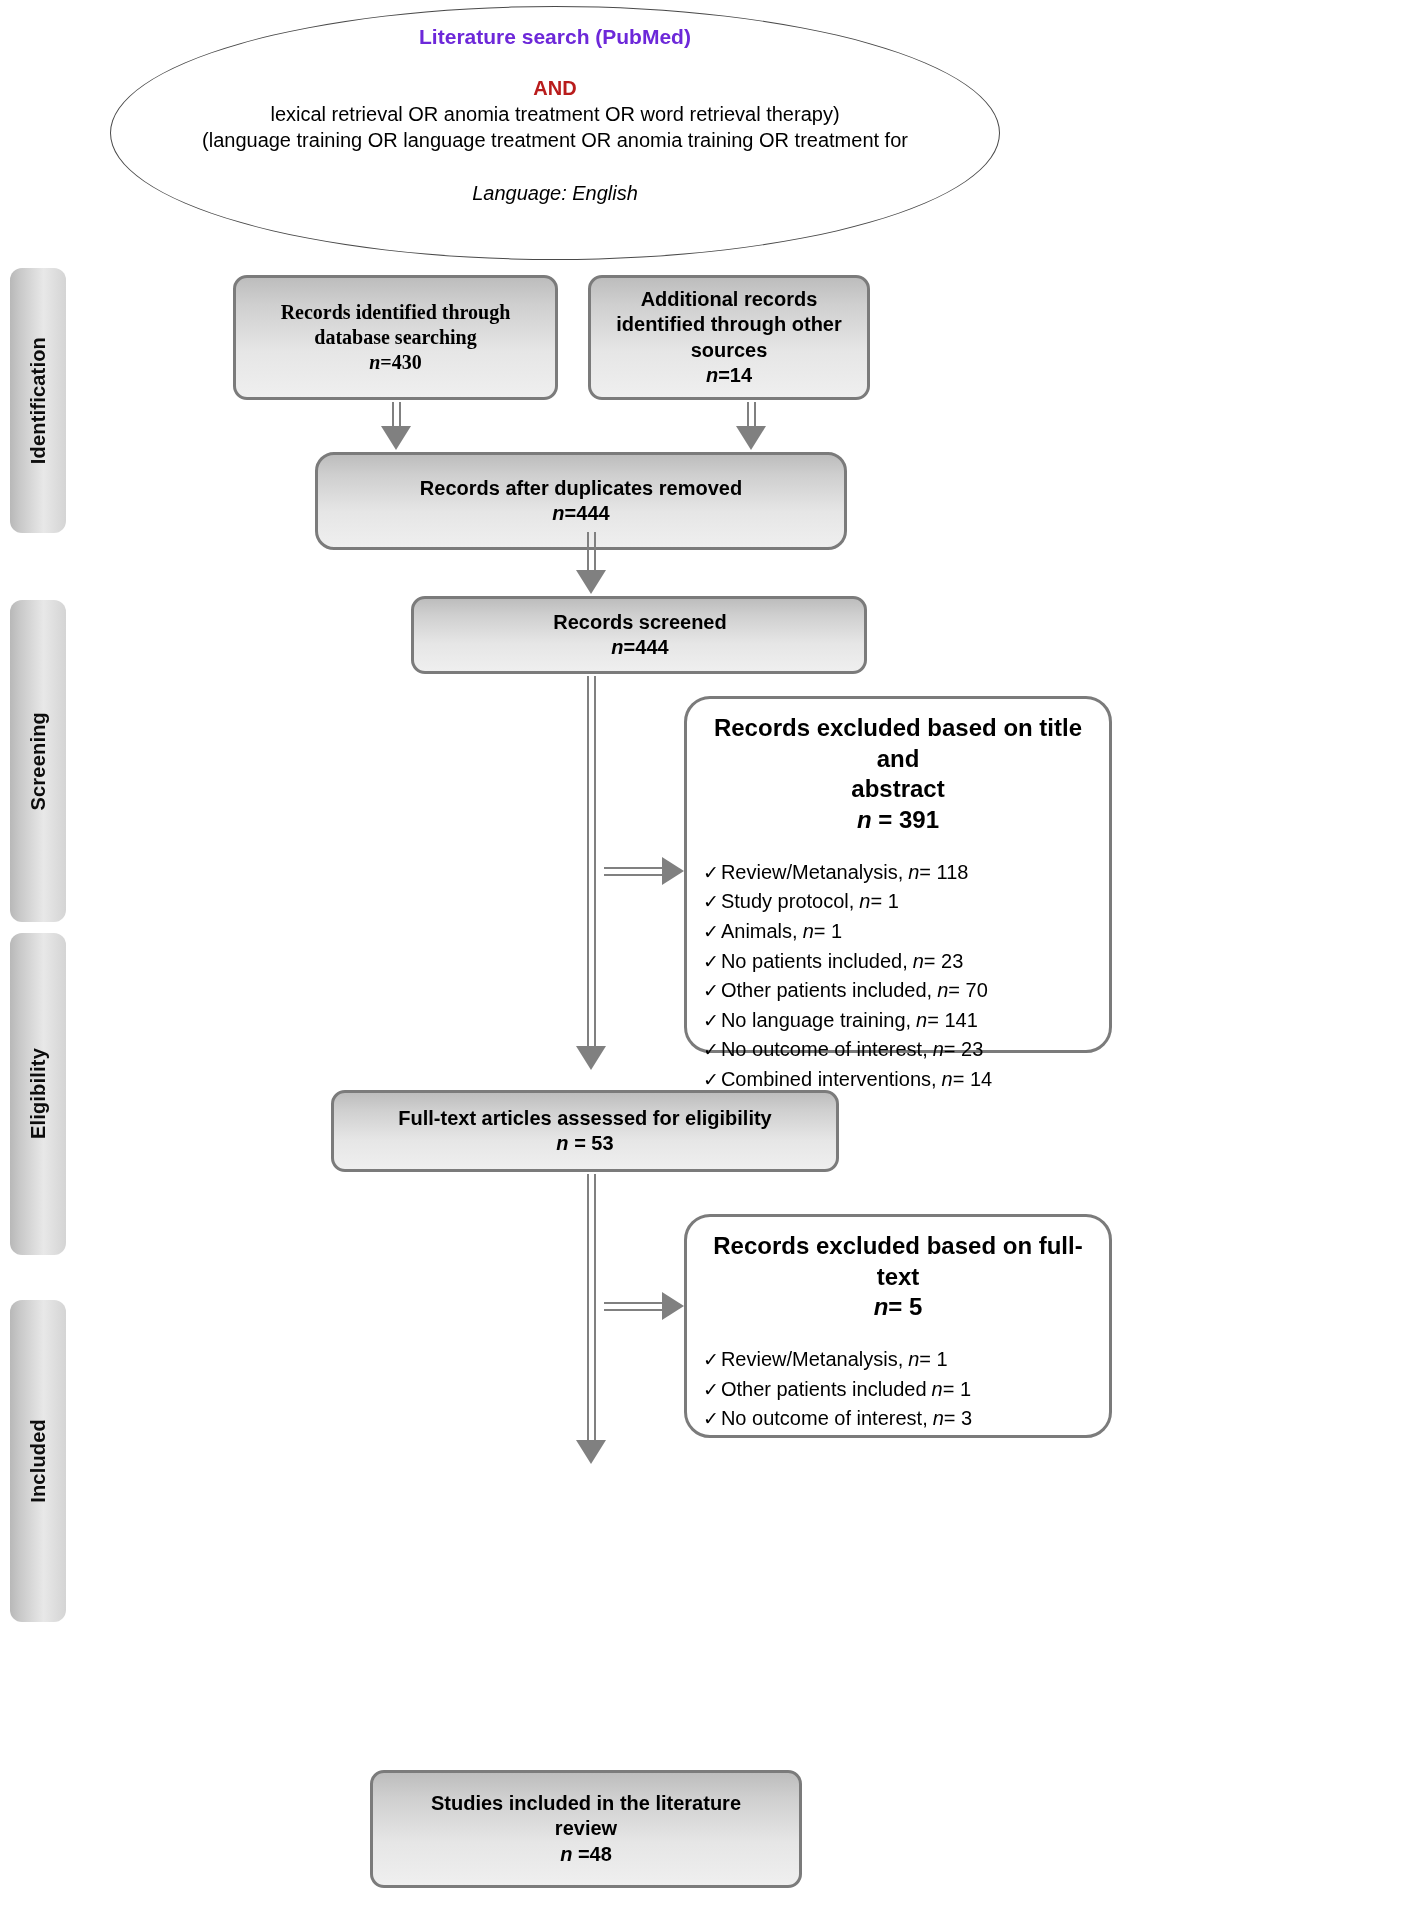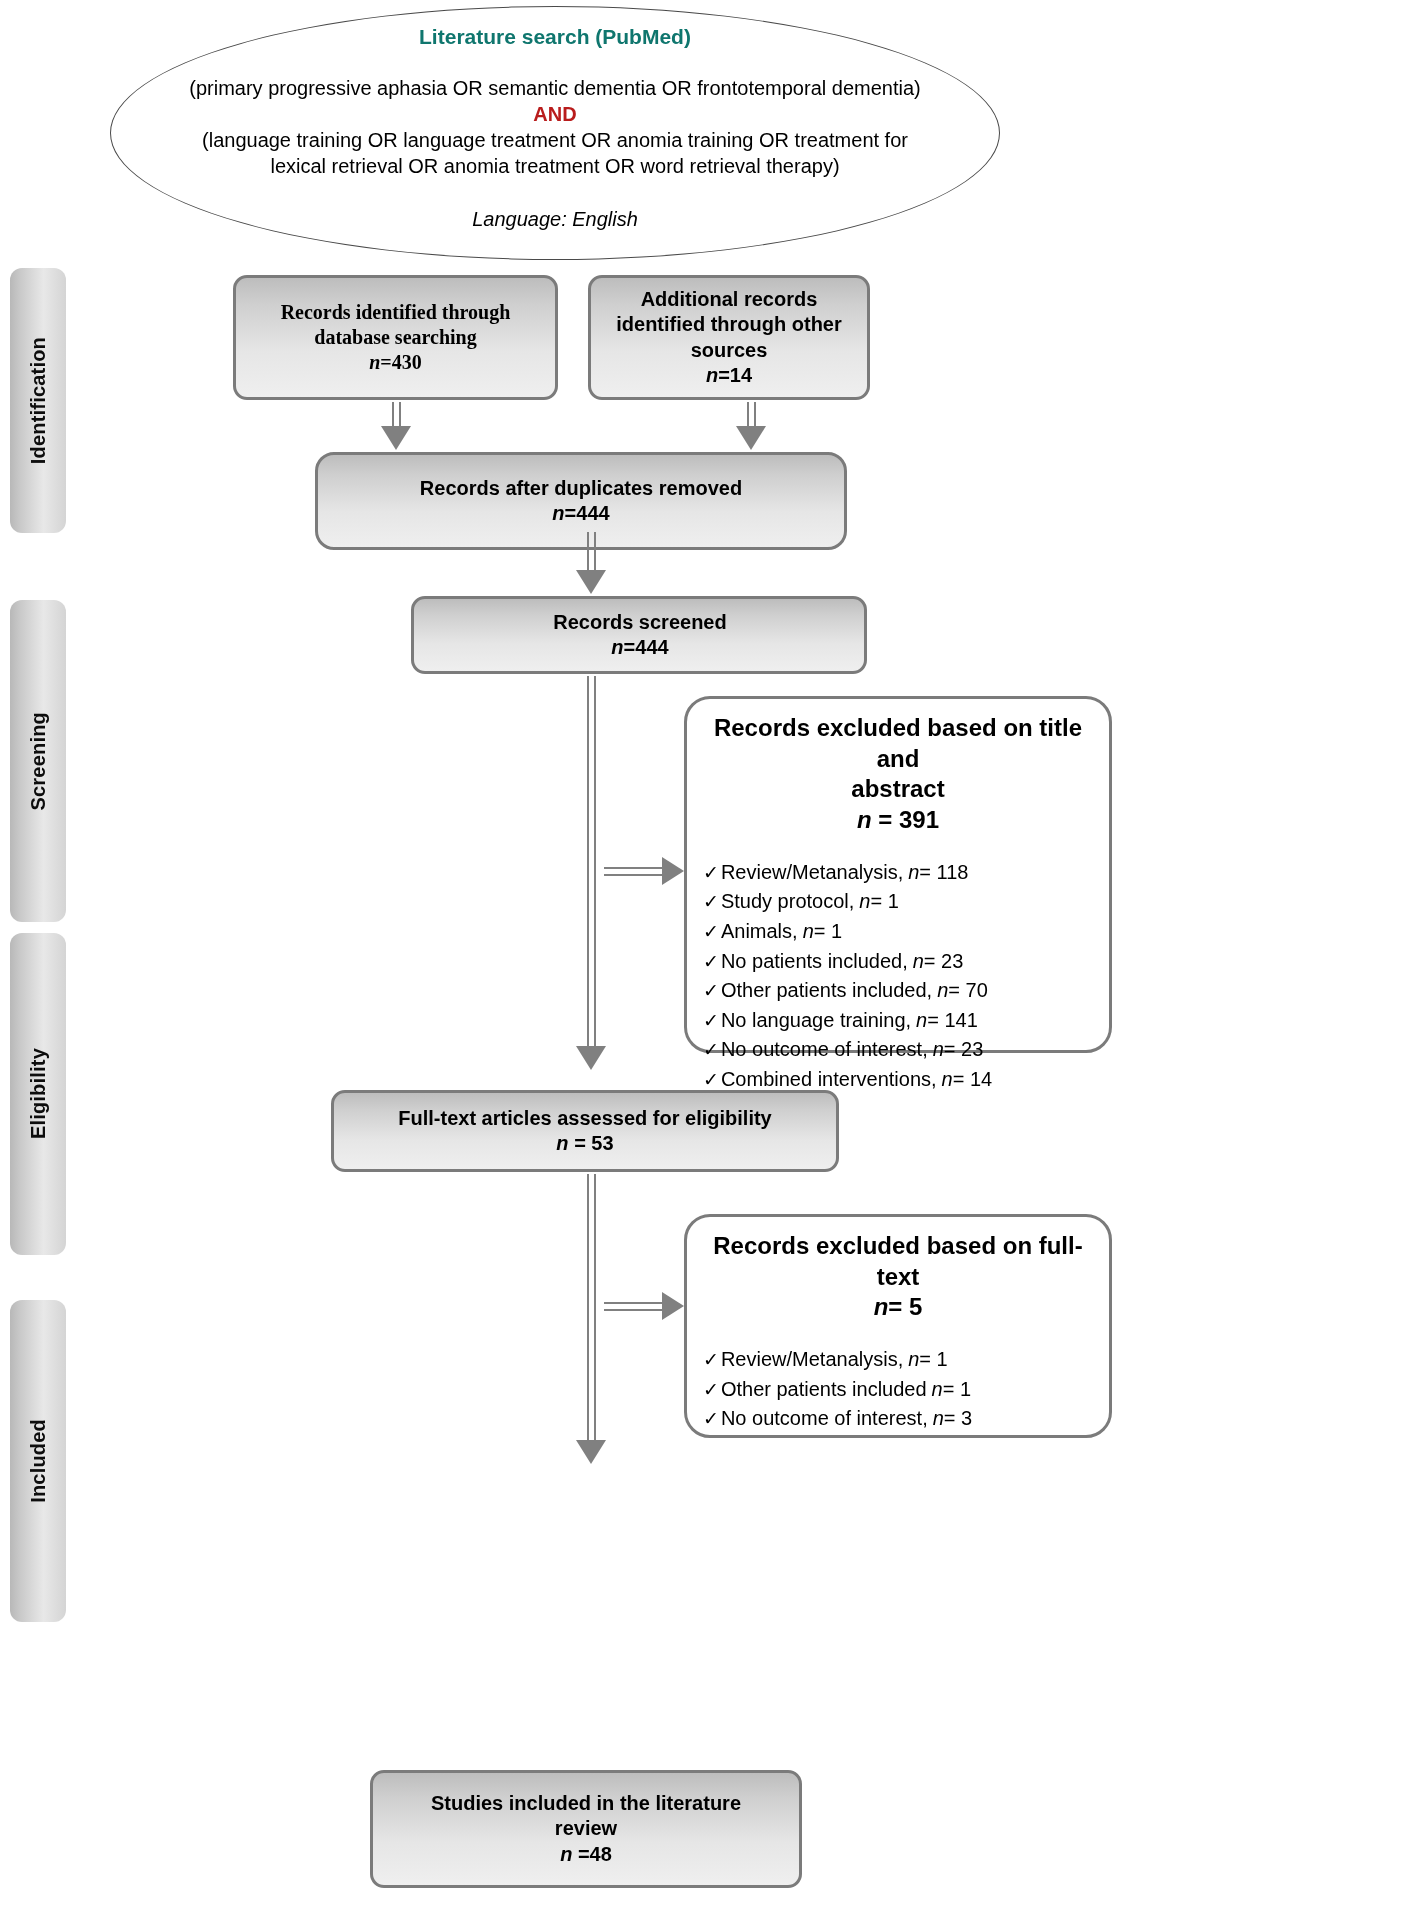--- a/index.html
+++ b/index.html
@@ -49,21 +49,21 @@
     background: #ffffff;
     box-sizing: border-box;
     display: flex;
     flex-direction: column;
     align-items: center;
     padding-top: 18px;
   }
   .ellipse .e-title {
     font-weight: bold;
     font-size: 21px;
-    color: #0f766e;
+    color: #6d28d9;
     margin-bottom: 26px;
   }
   .ellipse .e-line {
     font-size: 20px;
     color: #000;
     line-height: 1.30;
     text-align: center;
     width: 850px;
   }
   .ellipse .e-and {
@@ -189,24 +189,23 @@
   </div>
   <div class="stage-pill" style="top:933px;height:322px;">
     <span>Eligibility</span>
   </div>
   <div class="stage-pill" style="top:1300px;height:322px;">
     <span>Included</span>
   </div>
 
   <div class="ellipse">
     <div class="e-title">Literature search (PubMed)</div>
-    <div class="e-line">(primary progressive aphasia OR semantic dementia OR frontotemporal dementia)</div>
     <div class="e-and">AND</div>
+    <div class="e-line">lexical retrieval OR anomia treatment OR word retrieval therapy)</div>
     <div class="e-line">(language training OR language treatment OR anomia training OR treatment for</div>
-    <div class="e-line">lexical retrieval OR anomia treatment OR word retrieval therapy)</div>
     <div class="e-lang">Language: English</div>
   </div>
 
   <div class="gbox" style="left:233px;top:275px;width:325px;height:125px;font-family:Liberation Serif, serif;">
     <div>Records identified through</div>
     <div>database searching</div>
     <div class="nline">
       <span class="ital-n">n</span><span>=430</span>
     </div>
   </div>

